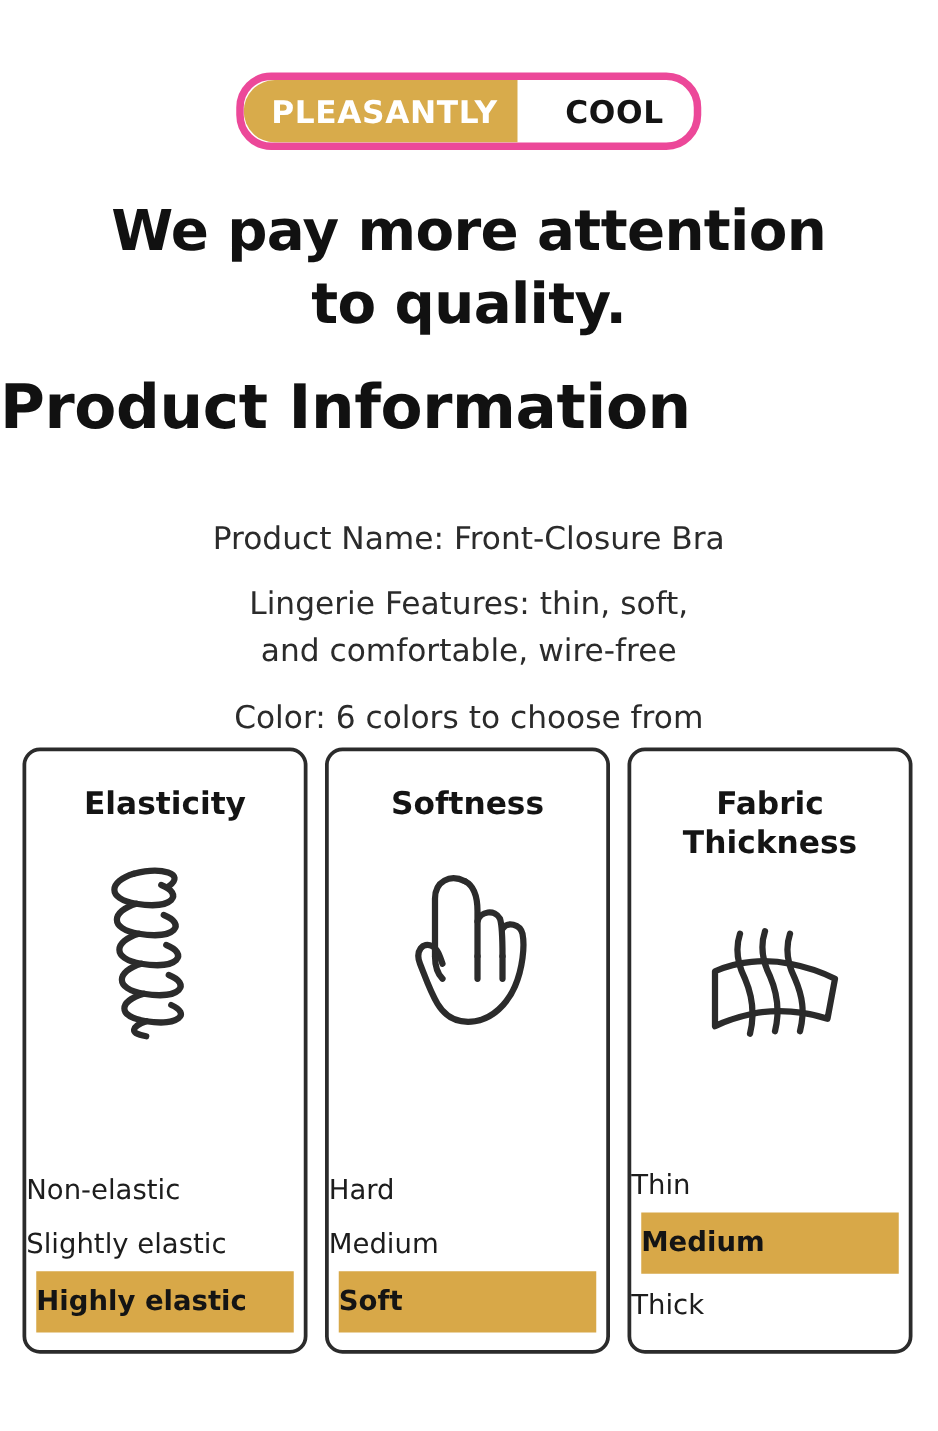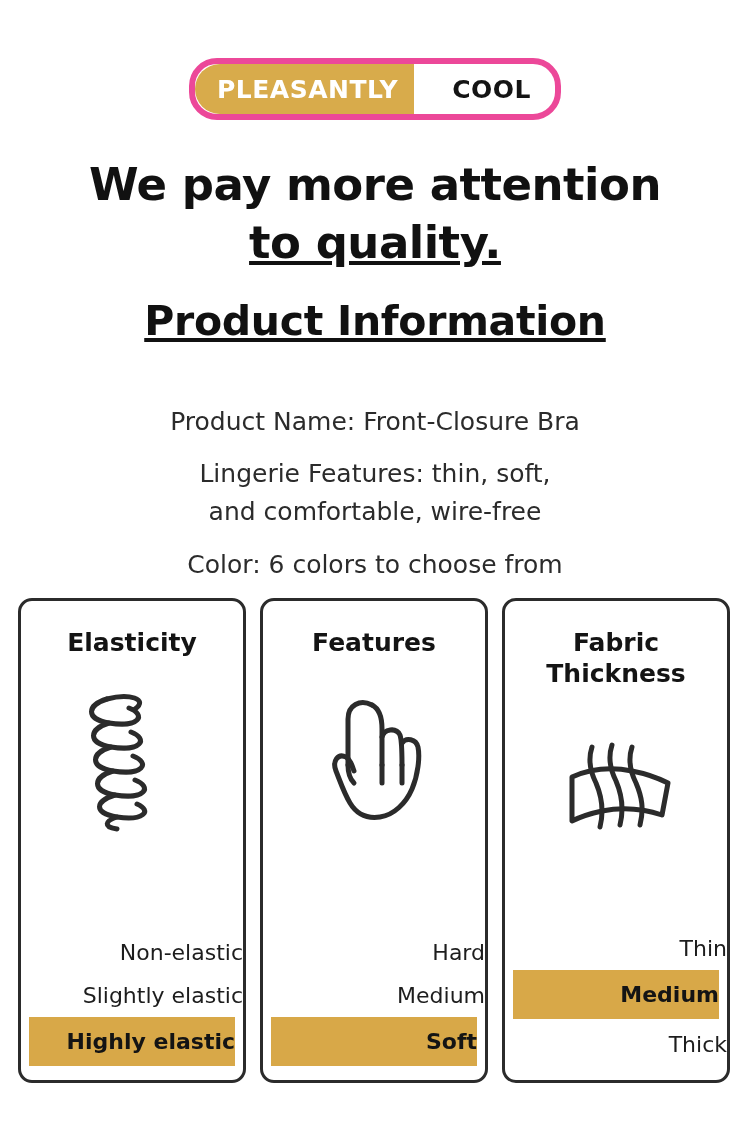--- a/index.html
+++ b/index.html
@@ -58,30 +58,29 @@
   
   .headline {
     text-align: center;
     font-size: 45px;
     font-weight: bold;
     line-height: 1.28;
     margin-top: 36px;
     letter-spacing: -0.5px;
     color: #111111;
   }
-  .headline .l2 { display: block; text-decoration: underline; }
+  .headline .l2 { display: block; }
 
   .subheadline {
-    text-align: center;
-    font-size: 41px;
+    text-align: left;
+    font-size: 49px;
     font-weight: bold;
     margin-top: 26px;
     color: #111111;
     letter-spacing: -0.3px;
-    text-decoration: underline;
   }
 
   
   .info {
     margin-top: 58px;
     text-align: center;
     color: #2b2b2b;
   }
   .info-line {
     font-size: 25px;
@@ -136,21 +135,21 @@
     left: 0;
     right: 0;
     bottom: 14px;
     display: flex;
     flex-direction: column;
     align-items: center;
   }
   .opt {
     font-size: 22px;
     color: #1d1d1d;
-    text-align: right;
+    text-align: left;
     padding: 9px 0;
     width: 100%;
     box-sizing: border-box;
   }
   .opt.bold { font-weight: normal; }
   .opt.highlight {
     background: #d8a848;
     font-weight: bold;
     color: #141414;
     width: 206px;
@@ -203,21 +202,21 @@
     </div>
     <div class="options">
       <div class="opt">Non-elastic</div>
       <div class="opt bold">Slightly elastic</div>
       <div class="opt highlight">Highly elastic</div>
     </div>
   </div>
 
   <div class="card">
     <div class="card-title">
-      <span>Features</span>
+      <span>Softness</span>
     </div>
     <div class="card-icon">
       <svg width="120" height="160" viewBox="0 0 120 160" fill="none" stroke="#2b2b2b" stroke-width="5" stroke-linecap="round" stroke-linejoin="round">
         <path d="M58 26 C46 20 34 26 34 40 L34 86"></path>
         <path d="M58 26 C66 30 68 40 68 50 L68 86"></path>
         <path d="M68 58 C70 50 82 48 86 56 C88 62 88 74 88 86"></path>
         <path d="M88 64 C92 58 102 60 104 68 C106 78 104 96 98 110 C92 124 80 136 66 138 C52 140 42 134 36 124 C30 114 26 102 22 92 C18 82 24 74 32 78 C36 80 38 86 40 92"></path>
         <path d="M34 86 C34 94 36 100 40 104"></path>
         <path d="M68 86 L68 104"></path>
         <path d="M88 86 L88 104"></path>

